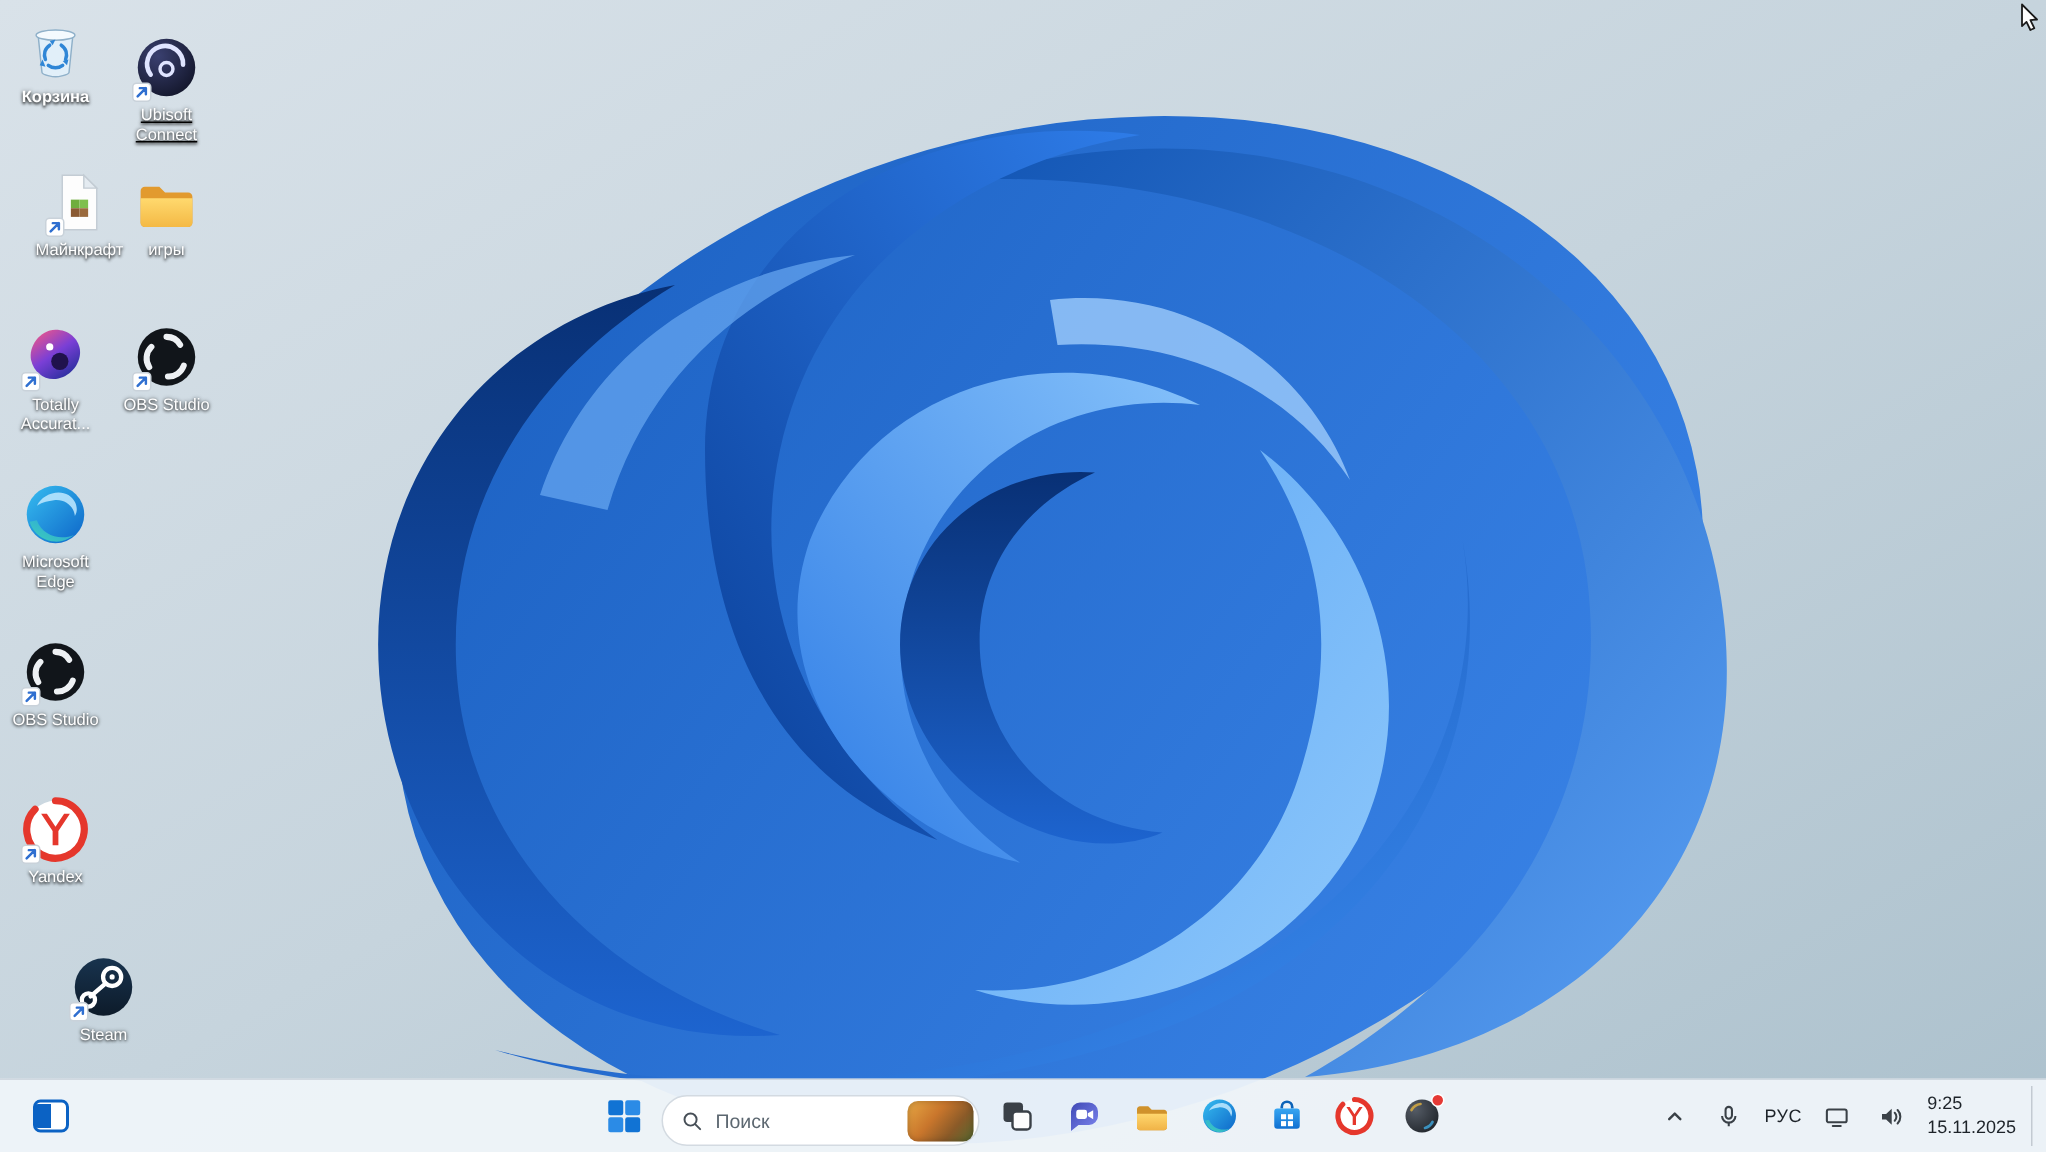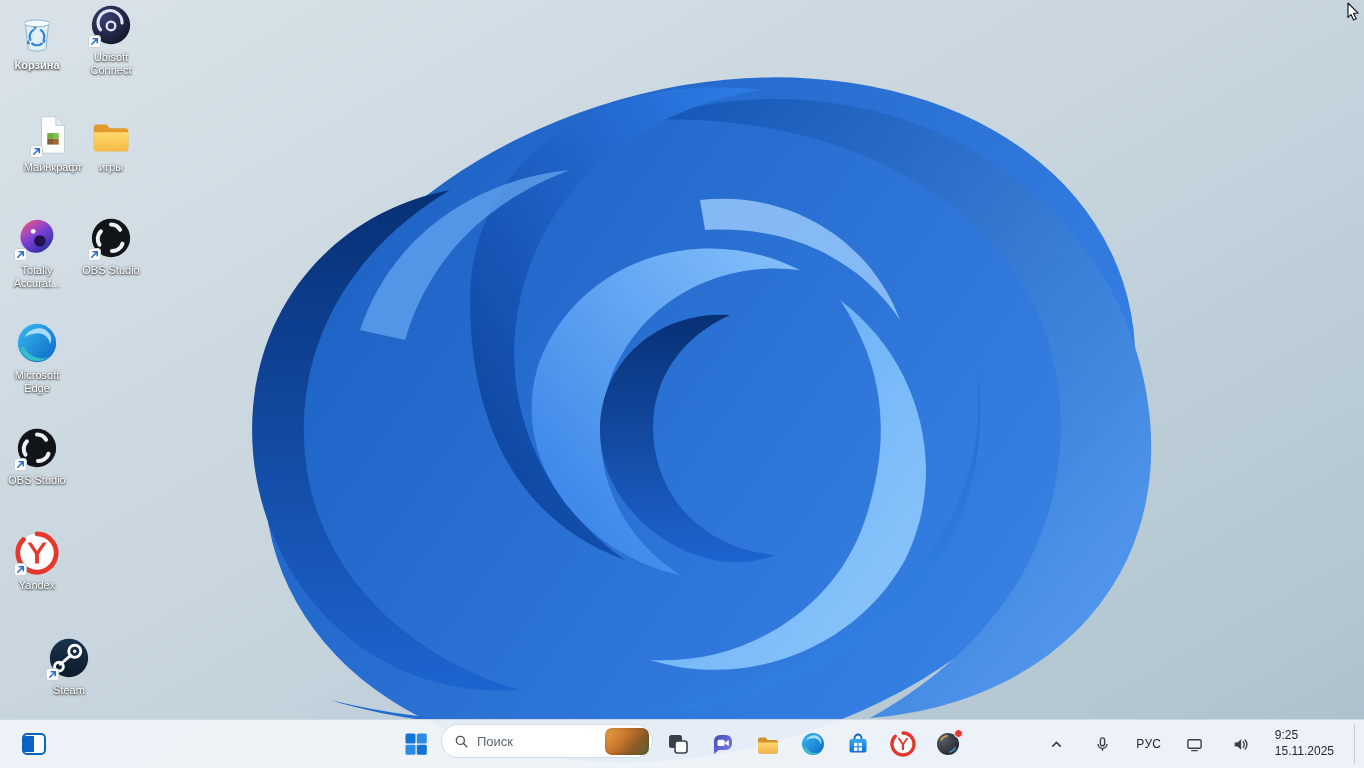--- a/index.html
+++ b/index.html
@@ -23,35 +23,35 @@
     font-size:11px;line-height:1.2;color:#fff;max-width:72px;
     text-shadow:0 1px 2px rgba(0,0,0,.8),0 0 3px rgba(0,0,0,.45);
     word-wrap:break-word;
   }
   .shortcut-arrow{
     position:absolute;left:0;bottom:0;width:13px;height:13px;
     background:#fff;border:1px solid #c9d2da;border-radius:3px;
     display:flex;align-items:center;justify-content:center;box-sizing:border-box;
   }
   .shortcut-arrow svg{width:9px;height:9px;}
-  .p0{left:0;top:10px;font-weight:bold;}   .p1{left:74px;top:2px;}
+  .p0{left:0;top:10px;font-weight:bold;}   .p1{left:74px;top:22px;text-decoration:underline;}
   .p2{left:0;top:112px;margin-left:16px;}  .p3{left:74px;top:112px;}
   .p4{left:0;top:215px;}  .p5{left:74px;top:215px;}
   .p6{left:0;top:320px;}  .p7{left:0;top:425px;}
   .p8{left:0;top:530px;}  .p9{left:0;top:635px;margin-left:32px;}
   
   .taskbar{
     position:absolute;left:0;right:0;bottom:0;height:48px;z-index:5;
     background:rgba(239,244,249,.95);
     border-top:1px solid rgba(190,200,210,.6);
     display:flex;align-items:center;
   }
   .tb-left{position:absolute;left:14px;display:flex;align-items:center;}
-  .tb-center{margin:0 auto;display:flex;align-items:flex-start;gap:5px;}
-  .tb-right{position:absolute;right:4px;display:flex;align-items:center;gap:10px;}
+  .tb-center{margin:0 auto;display:flex;align-items:flex-end;gap:5px;}
+  .tb-right{position:absolute;right:4px;display:flex;align-items:center;gap:0;}
   .tb-btn{
     width:40px;height:40px;border-radius:6px;display:flex;align-items:center;
     justify-content:center;position:relative;cursor:pointer;
   }
   .tb-btn svg{width:26px;height:26px;display:block;}
   .tb-btn.start svg{width:24px;height:24px;}
   .search-box{
     height:34px;width:212px;background:#fff;border:1px solid #d3dae1;
     border-radius:17px;display:flex;align-items:center;padding:0 3px 0 12px;
     box-sizing:border-box;cursor:pointer;gap:8px;

